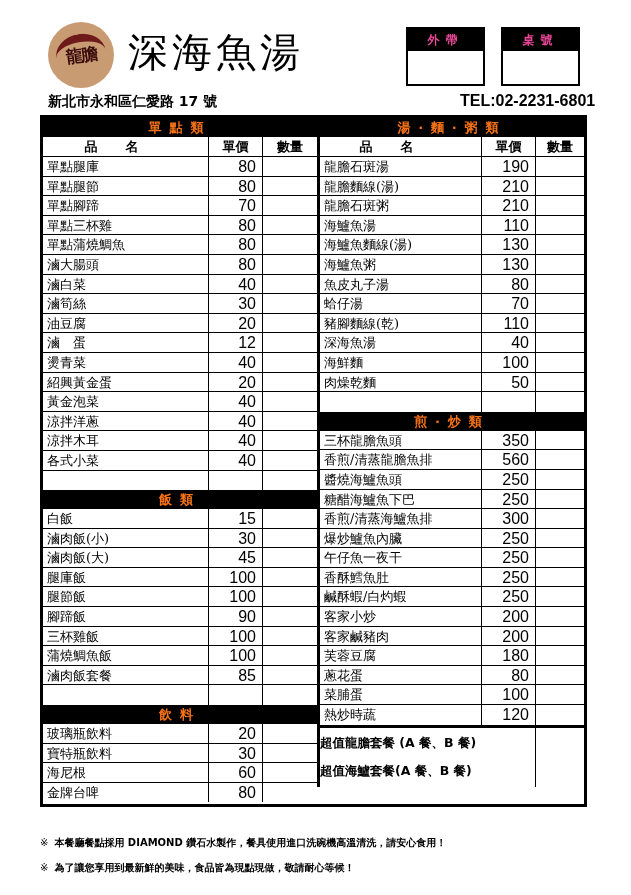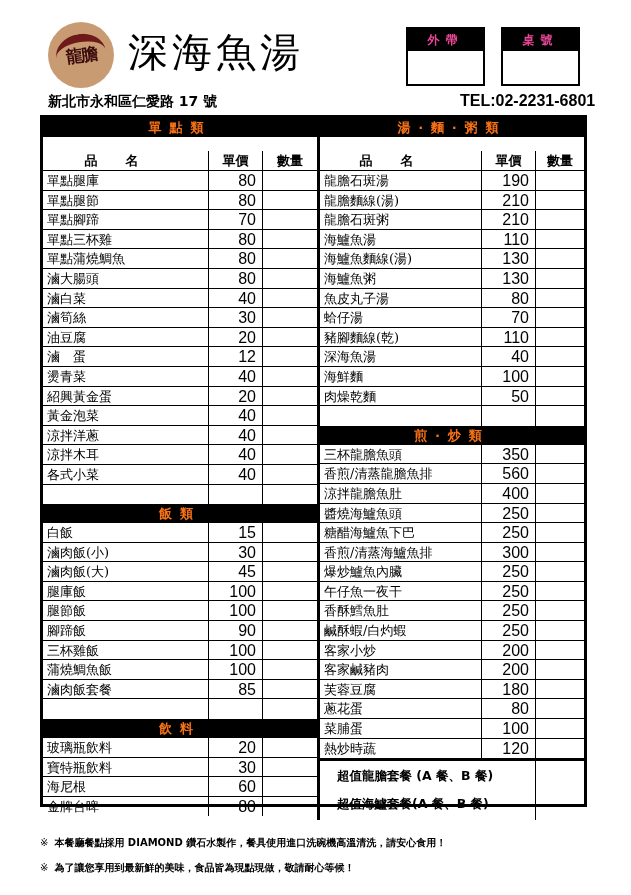--- a/index.html
+++ b/index.html
@@ -16,25 +16,25 @@
   .col { position: absolute; top: 0; }
   .col.left { left: 0; width: 274px; }
   .col.right { left: 274px; width: 267px; border-left: 3px solid #000; }
   .band { height: 19px; background: #000; color: #f97316; font-size: 13px; font-weight: bold; text-align: center; line-height: 19px; letter-spacing: 8px; }
   .row { display: flex; height: 19.6px; border-bottom: 1px solid #000; }
   .row:last-child { border-bottom: none; }
   .c-name { width: 166px; border-right: 1px solid #000; font-family: "DejaVu Serif", serif; font-size: 13px; line-height: 19px; padding-left: 4px; white-space: nowrap; overflow: hidden; }
   .right .c-name { width: 162px; }
   .c-price { width: 54px; border-right: 1px solid #000; font-family: "Liberation Sans", sans-serif; font-size: 16px; line-height: 19px; text-align: right; padding-right: 6px; }
   .c-qty { flex: 1; }
-  .row.head { height: 20px; margin-top: 14px; }
+  .row.head { height: 20px; }
   .row.head .c-name, .row.head .c-price, .row.head .c-qty { font-family: "DejaVu Sans", sans-serif; font-weight: bold; font-size: 13px; text-align: center; padding: 0; line-height: 20px; }
   .row.head .c-name { letter-spacing: 28px; }
   .row.set { height: 31px; border-top: 3px solid #000; border-bottom: none; }
-  .row.set .c-name { width: 216px; font-family: "DejaVu Sans", sans-serif; font-weight: bold; font-size: 12.5px; line-height: 30px; padding-left: 17px; }
+  .row.set .c-name { width: 216px; font-family: "DejaVu Sans", sans-serif; font-weight: bold; font-size: 12.5px; line-height: 30px; padding-left: 0; }
   .notes { position: absolute; left: 40px; top: 830px; font-size: 10px; font-weight: bold; line-height: 25px; }
   .notes .mark { font-weight: normal; margin-right: 6px; }
 </style>
 </head>
 <body>
 
 <div class="logo">
   <div class="logo-swirl"></div>
   <span class="logo-text">龍膽</span>
 </div>
@@ -303,25 +303,20 @@
           <div class="c-name">三杯龍膽魚頭</div>
           <div class="c-price">350</div>
           <div class="c-qty"></div>
         </div>
         <div class="row">
           <div class="c-name">香煎/清蒸龍膽魚排</div>
           <div class="c-price">560</div>
           <div class="c-qty"></div>
         </div>
         <div class="row">
-          <div class="c-name">涼拌龍膽魚肚</div>
-          <div class="c-price">400</div>
-          <div class="c-qty"></div>
-        </div>
-        <div class="row">
           <div class="c-name">醬燒海鱸魚頭</div>
           <div class="c-price">250</div>
           <div class="c-qty"></div>
         </div>
         <div class="row">
           <div class="c-name">糖醋海鱸魚下巴</div>
           <div class="c-price">250</div>
           <div class="c-qty"></div>
         </div>
         <div class="row">

